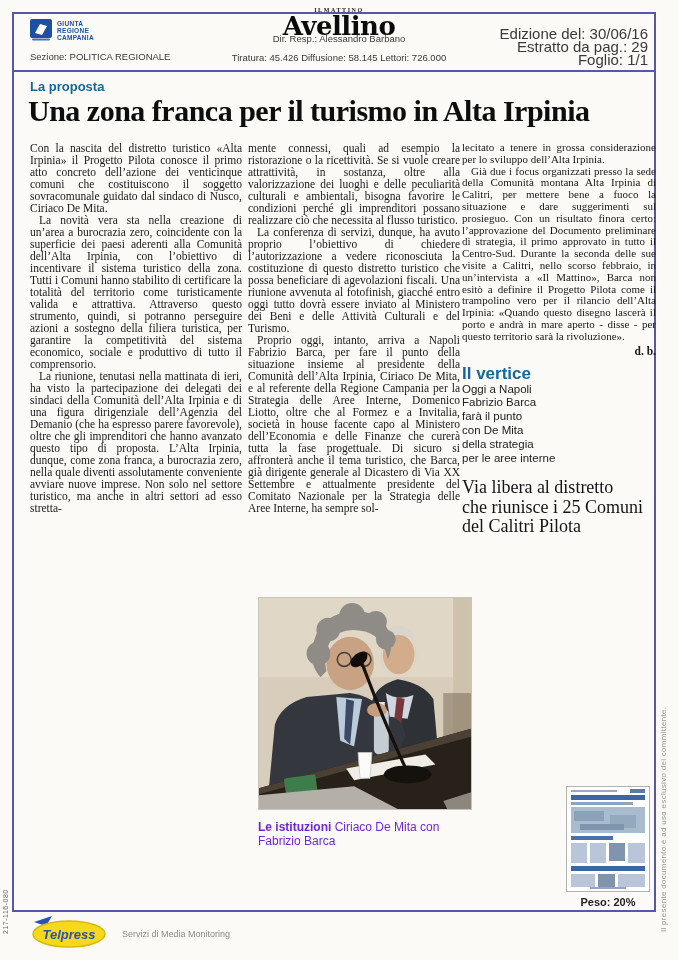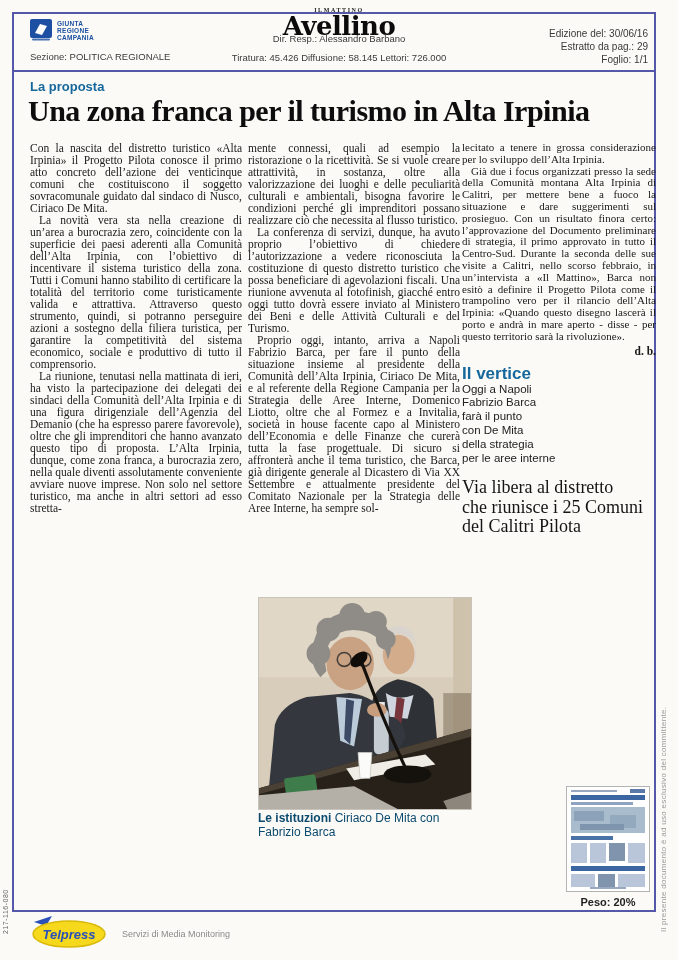--- a/index.html
+++ b/index.html
@@ -16,21 +16,21 @@
 
   
   .logo-block { position:absolute; left:30px; top:19px; display:flex; gap:5px; align-items:flex-start; }
   .logo-text { font-size:6.5px; line-height:7px; font-weight:bold; color:#1d50a2; letter-spacing:.3px; padding-top:1px; }
   .section-label { position:absolute; left:30px; top:51px; font-size:9.5px; color:#3a3a3a; }
   .mast { position:absolute; left:239px; top:7px; width:200px; text-align:center; }
   .mast-over { font-family:"Liberation Serif", serif; font-size:6px; font-weight:bold; letter-spacing:1.6px; color:#222; }
   .mast-title { font-family:"DejaVu Serif", serif; font-size:26px; font-weight:bold; line-height:26px; color:#0b0b0b; letter-spacing:-.5px; }
   .director { position:absolute; left:189px; top:33px; width:300px; text-align:center; font-size:9.5px; color:#3a3a3a; }
   .circulation { position:absolute; left:164px; top:52px; width:350px; text-align:center; font-size:9.5px; color:#3a3a3a; }
-  .edition-block { position:absolute; right:30px; top:27px; text-align:right; font-size:10px; line-height:13px; color:#3a3a3a; }
+  .edition-block { position:absolute; right:30px; top:27px; text-align:right; font-size:15px; line-height:13px; color:#3a3a3a; }
 
   
   .kicker { position:absolute; left:30px; top:79px; font-size:13px; font-weight:bold; color:#16689c; }
   .headline { position:absolute; left:28px; top:94px; width:630px; white-space:nowrap;
     font-family:"Liberation Serif", serif; font-size:30px; font-weight:bold; letter-spacing:-.5px; color:#0d0d0d; }
 
   
   .col { position:absolute; top:142px; font-family:"Liberation Serif", serif; font-size:11.5px; line-height:12px; text-align:justify; color:#191919; }
   .col p { margin:0; }
   .col p.indent { text-indent:9px; }
@@ -43,21 +43,21 @@
   .vertice { margin-top:11px; font-family:"Liberation Sans", sans-serif; text-align:left; }
   .vertice-title { font-size:17px; font-weight:bold; color:#16689c; margin-bottom:3px; }
   .vertice-line { font-size:11.5px; line-height:13.8px; color:#222; }
 
   .deck { margin-top:13px; font-family:"Liberation Serif", serif; text-align:left; }
   .deck-line { font-size:18px; line-height:19.5px; color:#141414; }
 
   
   .photo-fig { position:absolute; left:258px; top:597px; width:214px; }
   .photo-fig svg { display:block; border:1px solid #c8c4bc; }
-  .caption { margin-top:1px; font-size:12px; line-height:14px; color:#0c4a6e; }
+  .caption { margin-top:10px; font-size:12px; line-height:14px; color:#6d28d9; }
   .caption b { font-weight:bold; }
 
   
   .thumb { position:absolute; left:566px; top:786px; width:84px; }
   .weight { position:absolute; left:560px; top:896px; width:96px; text-align:center; font-size:11px; font-weight:bold; color:#222; }
 
   
   .vertical-up { writing-mode:vertical-rl; transform:rotate(180deg); }
   .archive-code { position:absolute; left:2px; top:850px; height:84px; font-size:7px; color:#666; letter-spacing:.5px; }
   .disclaimer { position:absolute; left:659px; top:648px; height:284px; font-size:8px; color:#999; letter-spacing:.3px; }

